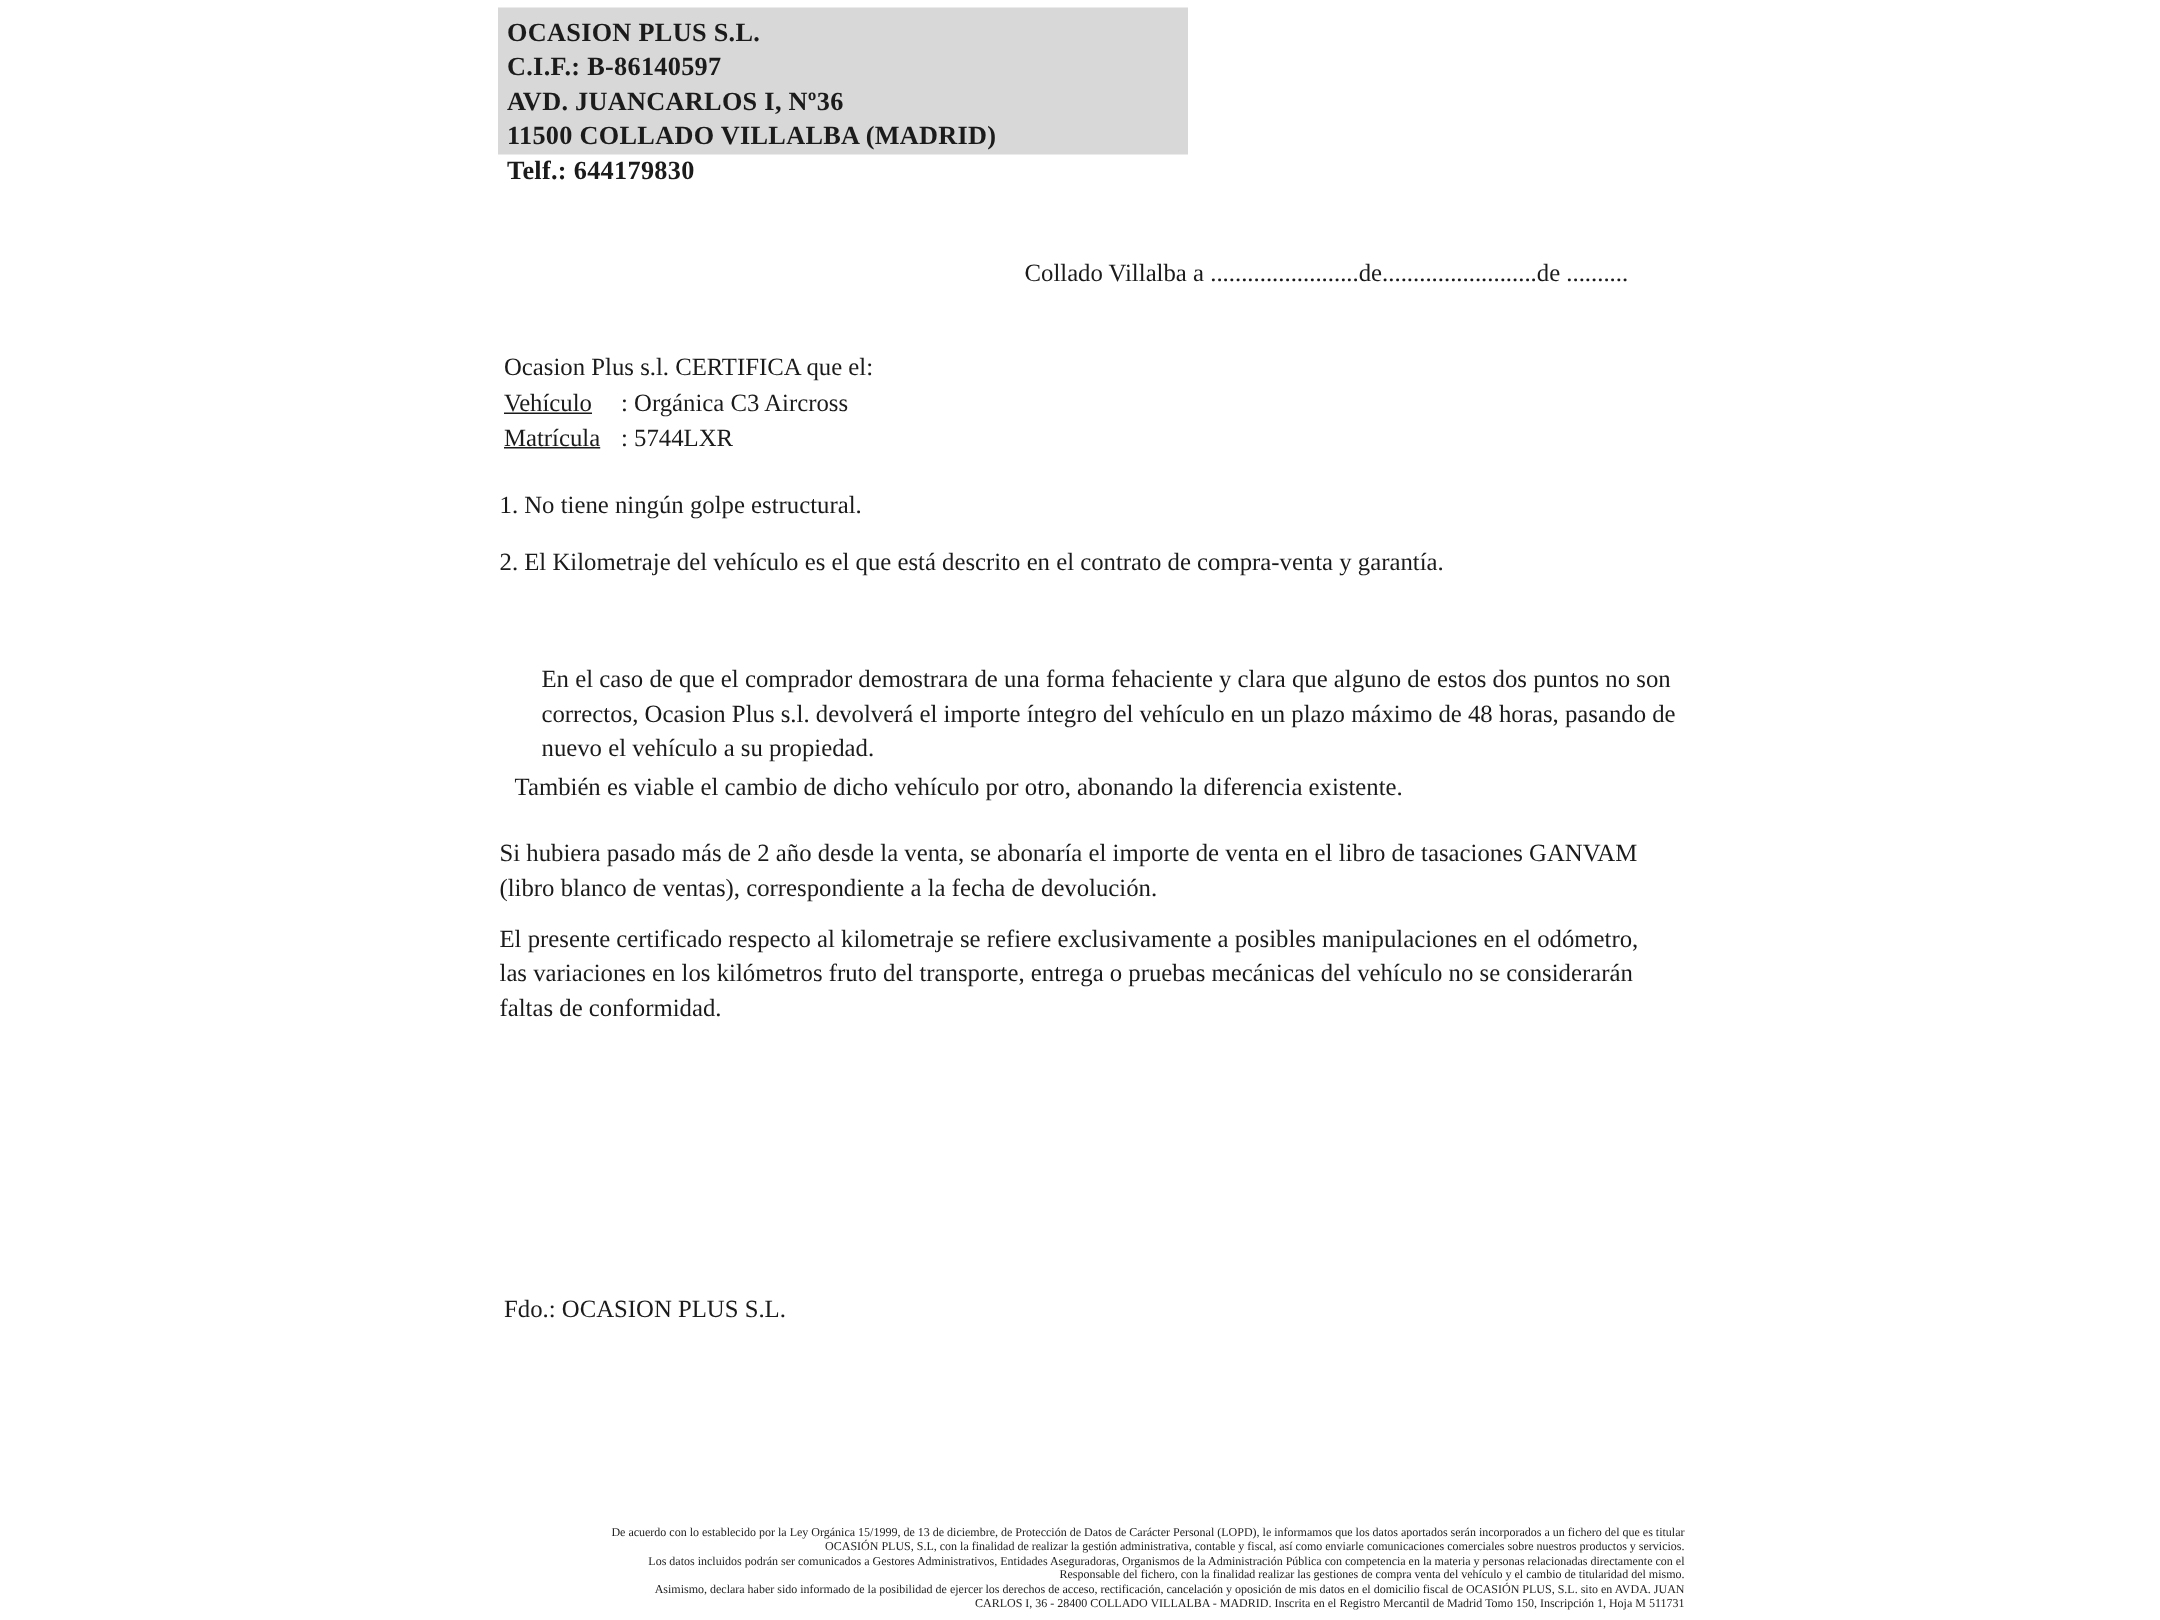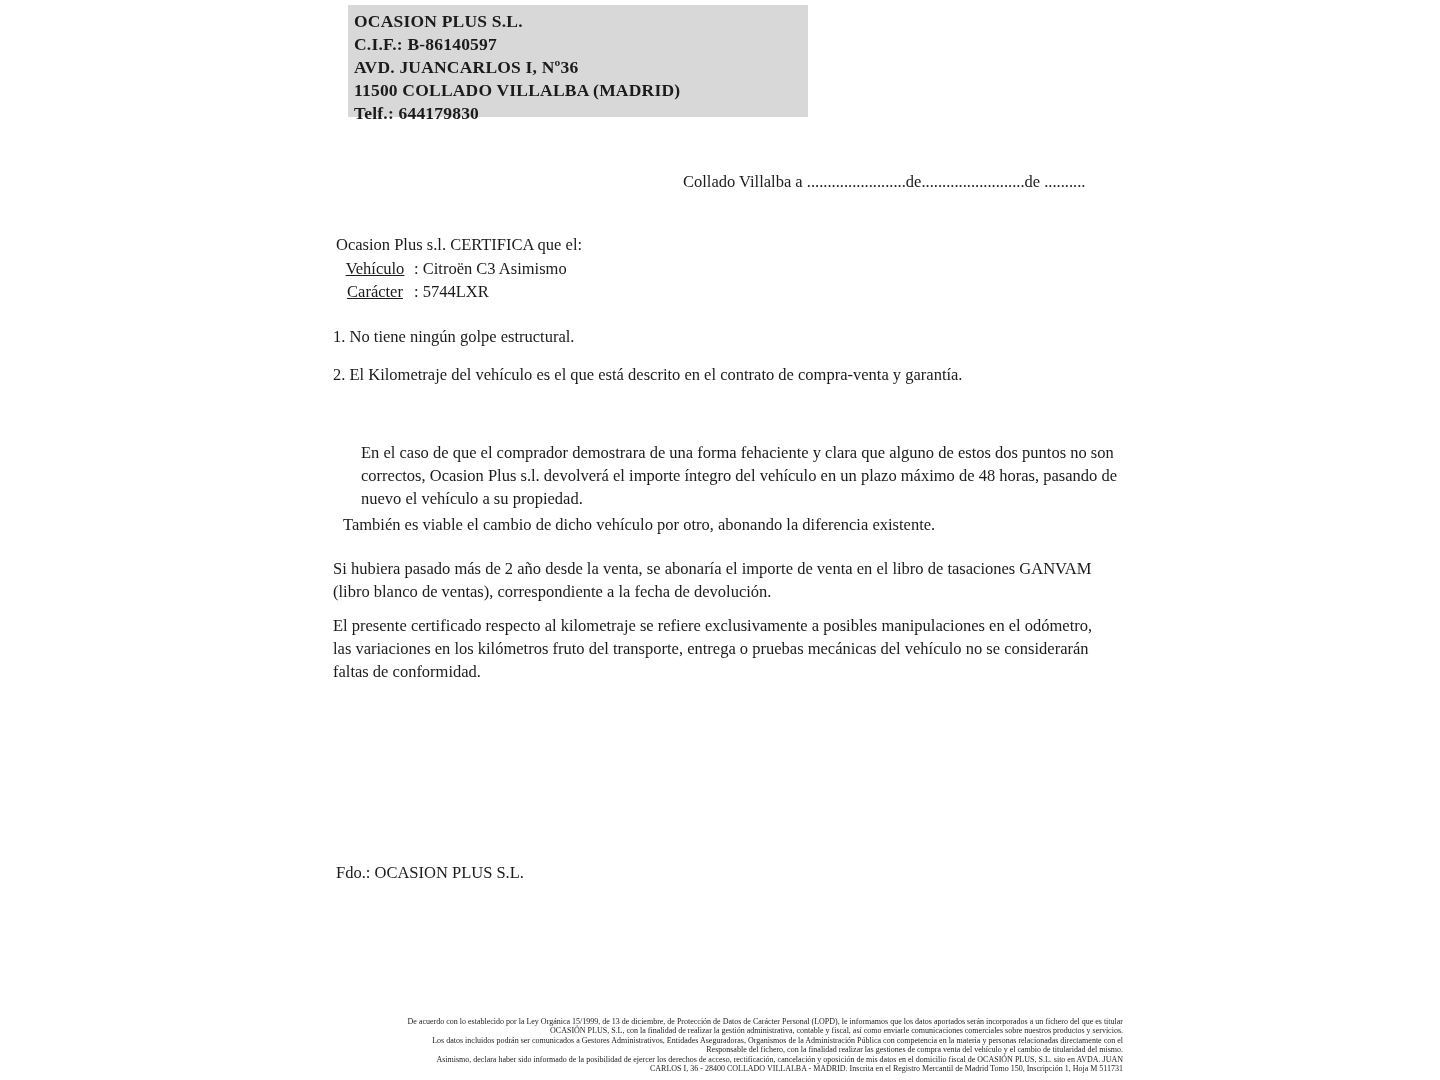--- a/index.html
+++ b/index.html
@@ -12,24 +12,24 @@
     color: #1b1b1b;
     overflow: hidden;
   }
   .page {
     position: absolute;
     inset: 0;
     background: #ffffff;
   }
   .header-block {
     position: absolute;
-    left: 348px;
+    left: 332px;
     top: 5px;
     width: 460px;
-    height: 112px;
+    height: 98px;
     background: #d8d8d8;
     padding: 5px 0 0 6px;
     font-weight: bold;
     font-size: 17.5px;
     line-height: 23px;
     letter-spacing: 0.2px;
   }
   .date-line {
     position: absolute;
     left: 683px;
@@ -42,21 +42,20 @@
     left: 336px;
     top: 217px;
     font-size: 16.5px;
     line-height: 23.5px;
     margin-top: 16px;
   }
   .cert-label {
     display: inline-block;
     width: 78px;
     text-decoration: underline;
-    text-align: center;
   }
   .point {
     position: absolute;
     left: 333px;
     font-size: 16.5px;
     white-space: nowrap;
   }
   .point-1 { top: 327px; }
   .point-2 { top: 365px; }
   .para {
@@ -97,22 +96,22 @@
     <div>C.I.F.: B-86140597</div>
     <div>AVD. JUANCARLOS I, Nº36</div>
     <div>11500 COLLADO VILLALBA (MADRID)</div>
     <div>Telf.: 644179830</div>
   </div>
 
   <div class="date-line">Collado Villalba a ........................de.........................de ..........</div>
 
   <div class="certify-block">
     <div>Ocasion Plus s.l. CERTIFICA que el:</div>
-    <div><span class="cert-label">Vehículo</span><span>: Citroën C3 Asimismo</span></div>
-    <div><span class="cert-label">Carácter</span><span>: 5744LXR</span></div>
+    <div><span class="cert-label">Vehículo</span><span>: Orgánica C3 Aircross</span></div>
+    <div><span class="cert-label">Matrícula</span><span>: 5744LXR</span></div>
   </div>
 
   <div class="point point-1">1. No tiene ningún golpe estructural.</div>
   <div class="point point-2">2. El Kilometraje del vehículo es el que está descrito en el contrato de compra-venta y garantía.</div>
 
   <div class="para para-1">En el caso de que el comprador demostrara de una forma fehaciente y clara que alguno de estos dos puntos no son correctos, Ocasion Plus s.l. devolverá el importe íntegro del vehículo en un plazo máximo de 48 horas, pasando de nuevo el vehículo a su propiedad.</div>
   <div class="para para-2">También es viable el cambio de dicho vehículo por otro, abonando la diferencia existente.</div>
   <div class="para para-3">Si hubiera pasado más de 2 año desde la venta, se abonaría el importe de venta en el libro de tasaciones GANVAM (libro blanco de ventas), correspondiente a la fecha de devolución.</div>
   <div class="para para-4">El presente certificado respecto al kilometraje se refiere exclusivamente a posibles manipulaciones en el odómetro, las variaciones en los kilómetros fruto del transporte, entrega o pruebas mecánicas del vehículo no se considerarán faltas de conformidad.</div>
 

